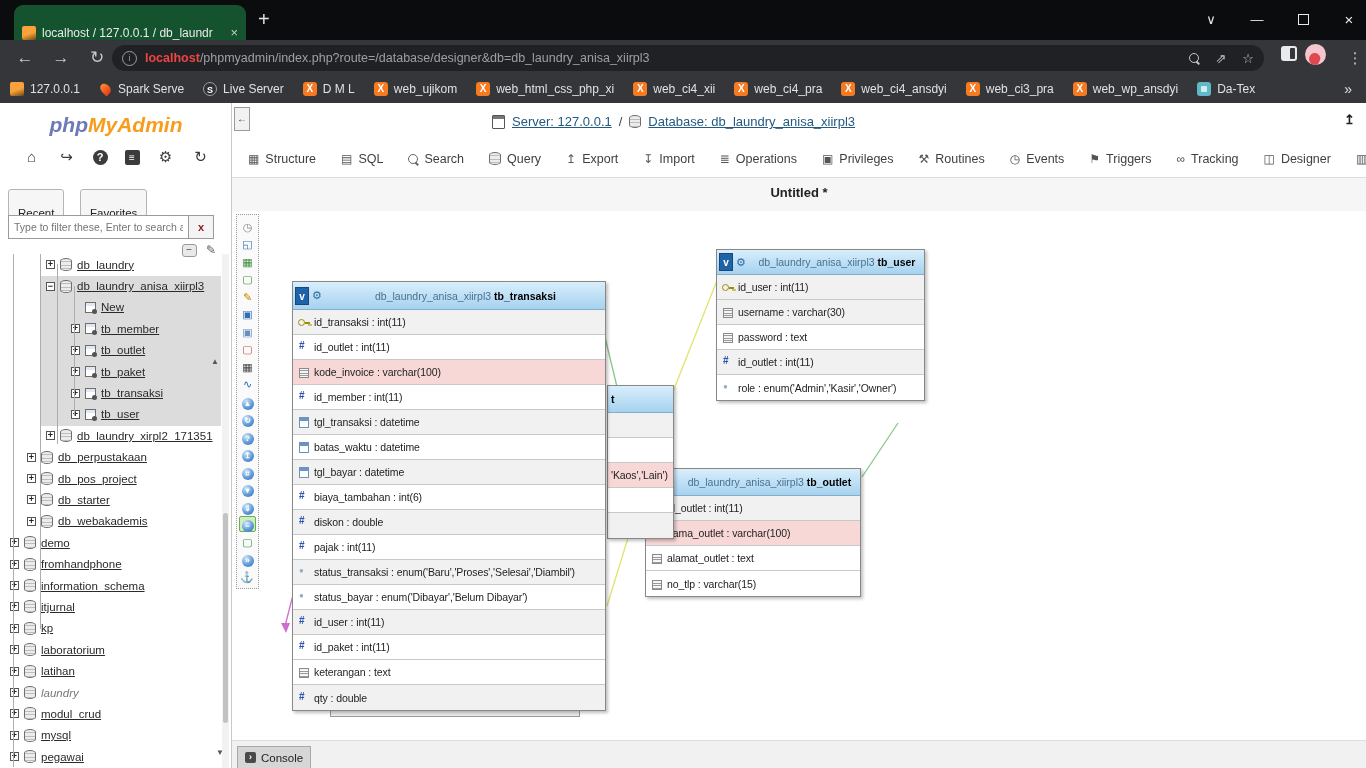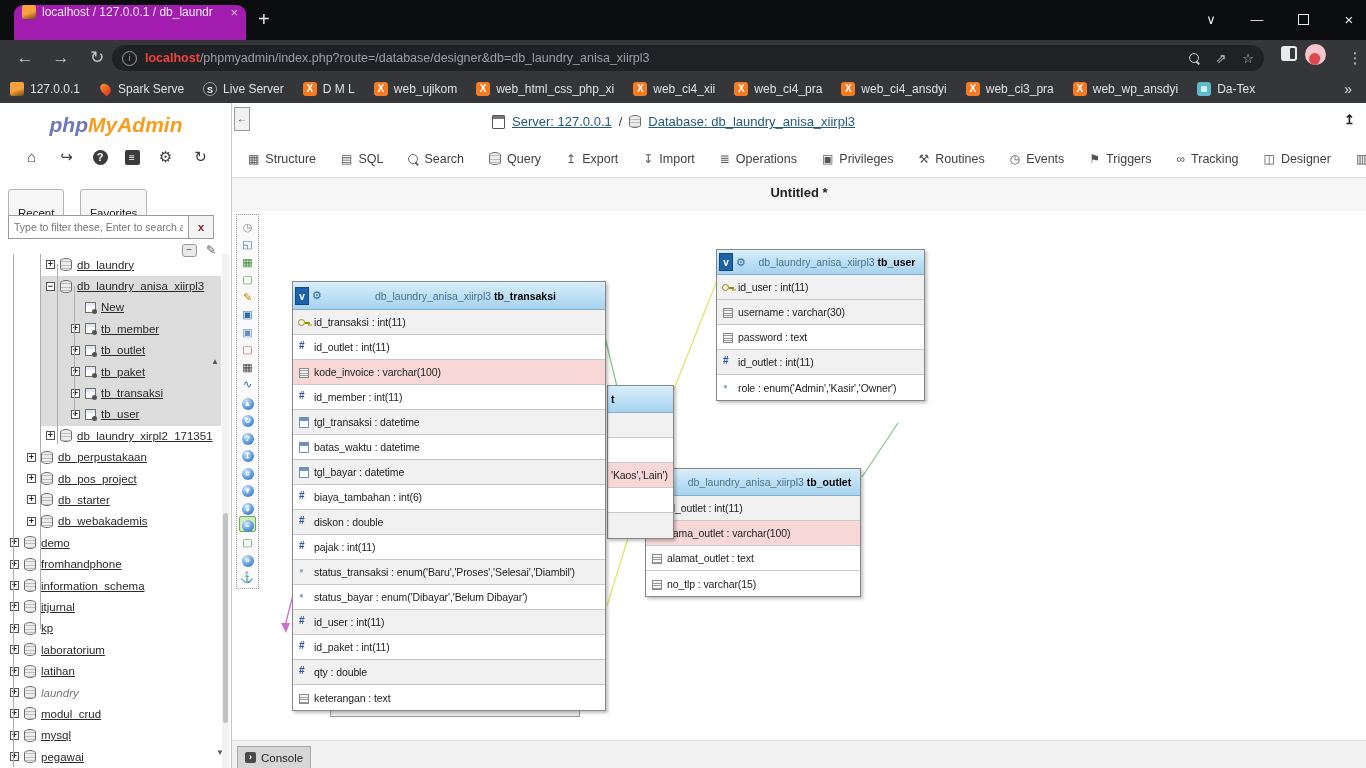--- a/index.html
+++ b/index.html
@@ -1,21 +1,21 @@
 <!DOCTYPE html>
 <html><head>
 <meta charset="utf-8">
 <style>
   html,body{margin:0;padding:0;background:#222;font-family:"Liberation Sans",sans-serif;}
   #stage{position:relative;width:1366px;height:768px;overflow:hidden;background:#fff;}
   .abs{position:absolute;}
 
   
   #titlebar{left:0;top:0;width:1366px;height:40px;background:#0b0c0e;}
-  .btab{left:14px;top:5px;width:232px;height:35px;background:#a21caf;border-radius:9px 9px 0 0;color:#e8eaed;font-size:12px;display:flex;align-items:flex-start;padding:0 8px;box-sizing:border-box;}
+  .btab{left:14px;top:5px;width:232px;height:35px;background:#14532d;border-radius:9px 9px 0 0;color:#e8eaed;font-size:12px;display:flex;align-items:flex-end;padding:0 8px;box-sizing:border-box;}
   .btab .ttl{white-space:nowrap;overflow:hidden;flex:1;margin:0 6px;}
   .tabclose{color:#c9ccd1;font-size:13px;cursor:default;}
   .newtab{left:258px;top:8px;color:#dfe1e5;font-size:20px;}
   .wctl{top:0;height:40px;width:46px;color:#e8eaed;font-size:13px;text-align:center;line-height:40px;}
   .restore-ico{display:inline-block;width:9px;height:9px;border:1px solid #e8eaed;position:relative;top:1px;}
   #toolbar{left:0;top:40px;width:1366px;height:35px;background:#35363a;}
   .navg{top:40px;height:35px;line-height:35px;color:#c6c9cc;font-size:17px;width:30px;text-align:center;}
   #urlbar{left:112px;top:45px;width:1152px;height:26px;background:#202124;border-radius:13px;display:flex;align-items:center;color:#9aa0a6;font-size:12.5px;padding:0 10px;box-sizing:border-box;}
   .info-ico{display:inline-block;width:13px;height:13px;border:1px solid #9aa0a6;border-radius:50%;font-size:9px;line-height:13px;text-align:center;margin-right:8px;flex:none;}
   #urlbar .host{color:#ef4444;font-weight:bold;}
@@ -517,27 +517,27 @@
           <span>status_bayar : enum('Dibayar','Belum Dibayar')</span>
         </div>
         <div class="drow gray">
           <span class="fi fi-num"></span>
           <span>id_user : int(11)</span>
         </div>
         <div class="drow">
           <span class="fi fi-num"></span>
           <span>id_paket : int(11)</span>
         </div>
-        <div class="drow gray">
-          <span class="fi fi-num"></span>
-          <span>qty : double</span>
-        </div>
         <div class="drow">
           <span class="fi fi-text"></span>
           <span>keterangan : text</span>
+        </div>
+        <div class="drow gray">
+          <span class="fi fi-num"></span>
+          <span>qty : double</span>
         </div>
       </div>
       <div class="dtable" style="left: 716px; top: 249px; width: 209px; z-index: 5;">
         <div class="dhead" style="height: 24px;">
           <span class="vbox">v</span>
           <span class="gear-ico">⚙</span>
           <span class="ttlwrap"><span class="dbn">db_laundry_anisa_xiirpl3 </span><b class="tnm">tb_user</b></span>
         </div>
         <div class="drow gray">
           <span class="fi fi-key"></span>

